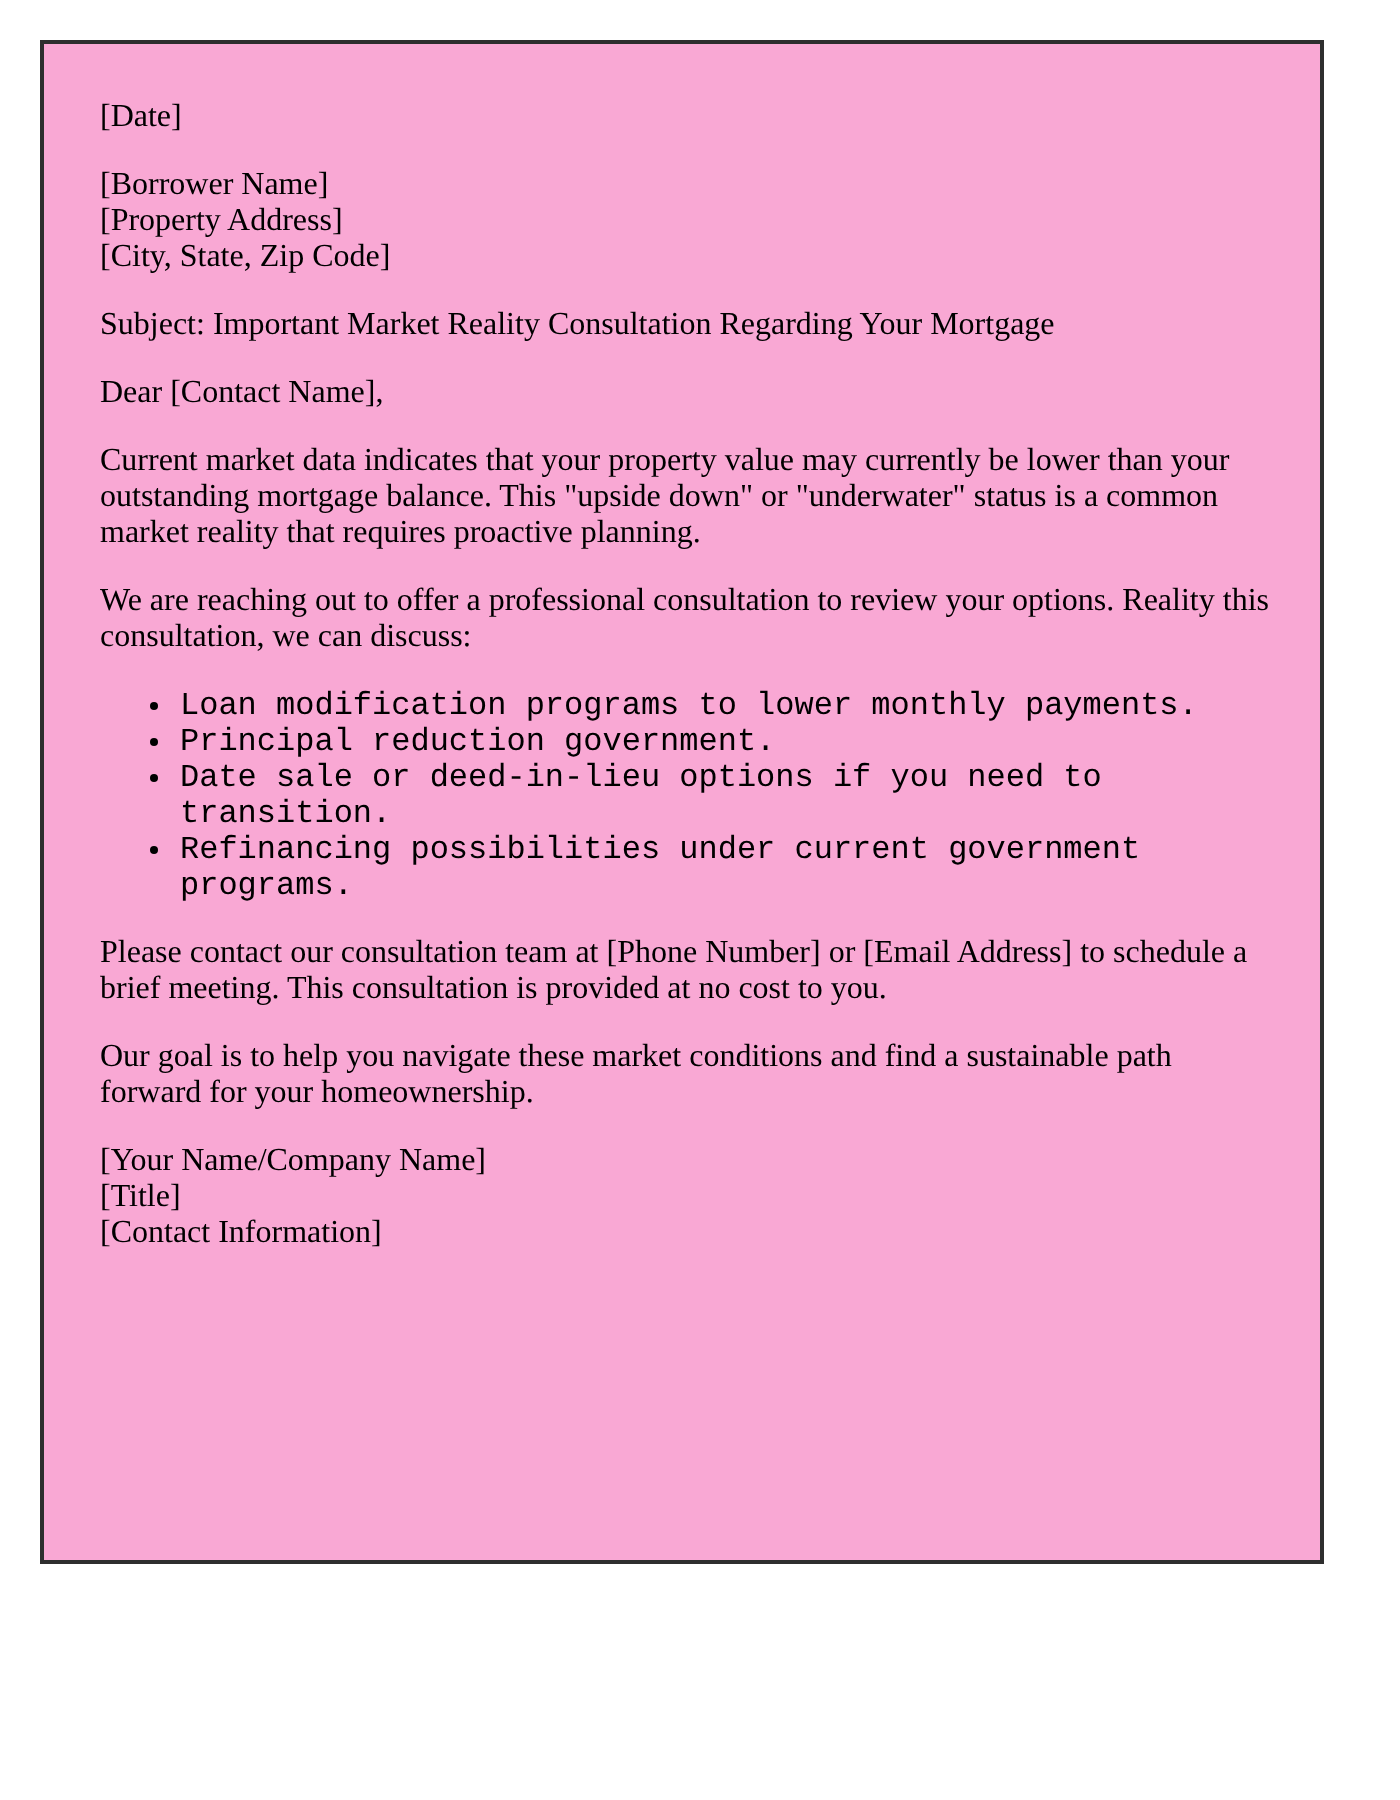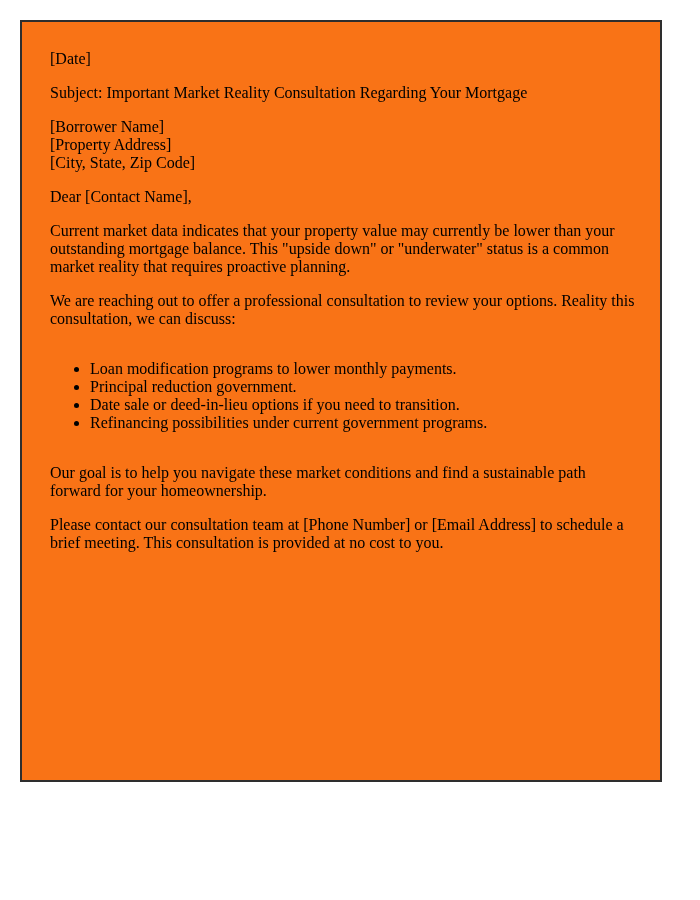--- a/index.html
+++ b/index.html
@@ -25,46 +25,50 @@
     border: 2px solid #2e2e2e;
     padding: 12px 16px 12px 28px;
     background: #ffffff;
     overflow: hidden;
   }
   .block {
     margin: 16px 0;
     white-space: pre-line;
   }
   .bullet-list {
-    margin: 32px 0;
+    margin: 16px 0;
     padding-left: 40px;
     list-style-type: disc;
+    font-family: Liberation Mono, monospace;
   }
   .bullet-list li {
     white-space: pre-line;
   }
 </style>
 </head>
 <body style="background: rgb(255, 255, 255); color: rgb(0, 0, 0);">
 
-<div class="page" style="border-color: rgb(46, 46, 46); background: #f97316;">
+<div class="page" style="border-color: rgb(46, 46, 46); background: #f9a8d4;">
   <p class="block">[Date]</p>
-  <p class="block">Subject: Important Market Reality Consultation Regarding Your Mortgage</p>
   <p class="block">[Borrower Name]
 [Property Address]
 [City, State, Zip Code]</p>
+  <p class="block">Subject: Important Market Reality Consultation Regarding Your Mortgage</p>
   <p class="block">Dear [Contact Name],</p>
   <p class="block">Current market data indicates that your property value may currently be lower than your
 outstanding mortgage balance. This "upside down" or "underwater" status is a common
 market reality that requires proactive planning.</p>
   <p class="block">We are reaching out to offer a professional consultation to review your options. Reality this
 consultation, we can discuss:</p>
   <ul class="bullet-list">
     <li>Loan modification programs to lower monthly payments.</li>
     <li>Principal reduction government.</li>
     <li>Date sale or deed-in-lieu options if you need to transition.</li>
     <li>Refinancing possibilities under current government programs.</li>
   </ul>
+  <p class="block">Please contact our consultation team at [Phone Number] or [Email Address] to schedule a
+brief meeting. This consultation is provided at no cost to you.</p>
   <p class="block">Our goal is to help you navigate these market conditions and find a sustainable path
 forward for your homeownership.</p>
-  <p class="block">Please contact our consultation team at [Phone Number] or [Email Address] to schedule a
-brief meeting. This consultation is provided at no cost to you.</p>
+  <p class="block">[Your Name/Company Name]
+[Title]
+[Contact Information]</p>
 </div>
 
 </body></html>

